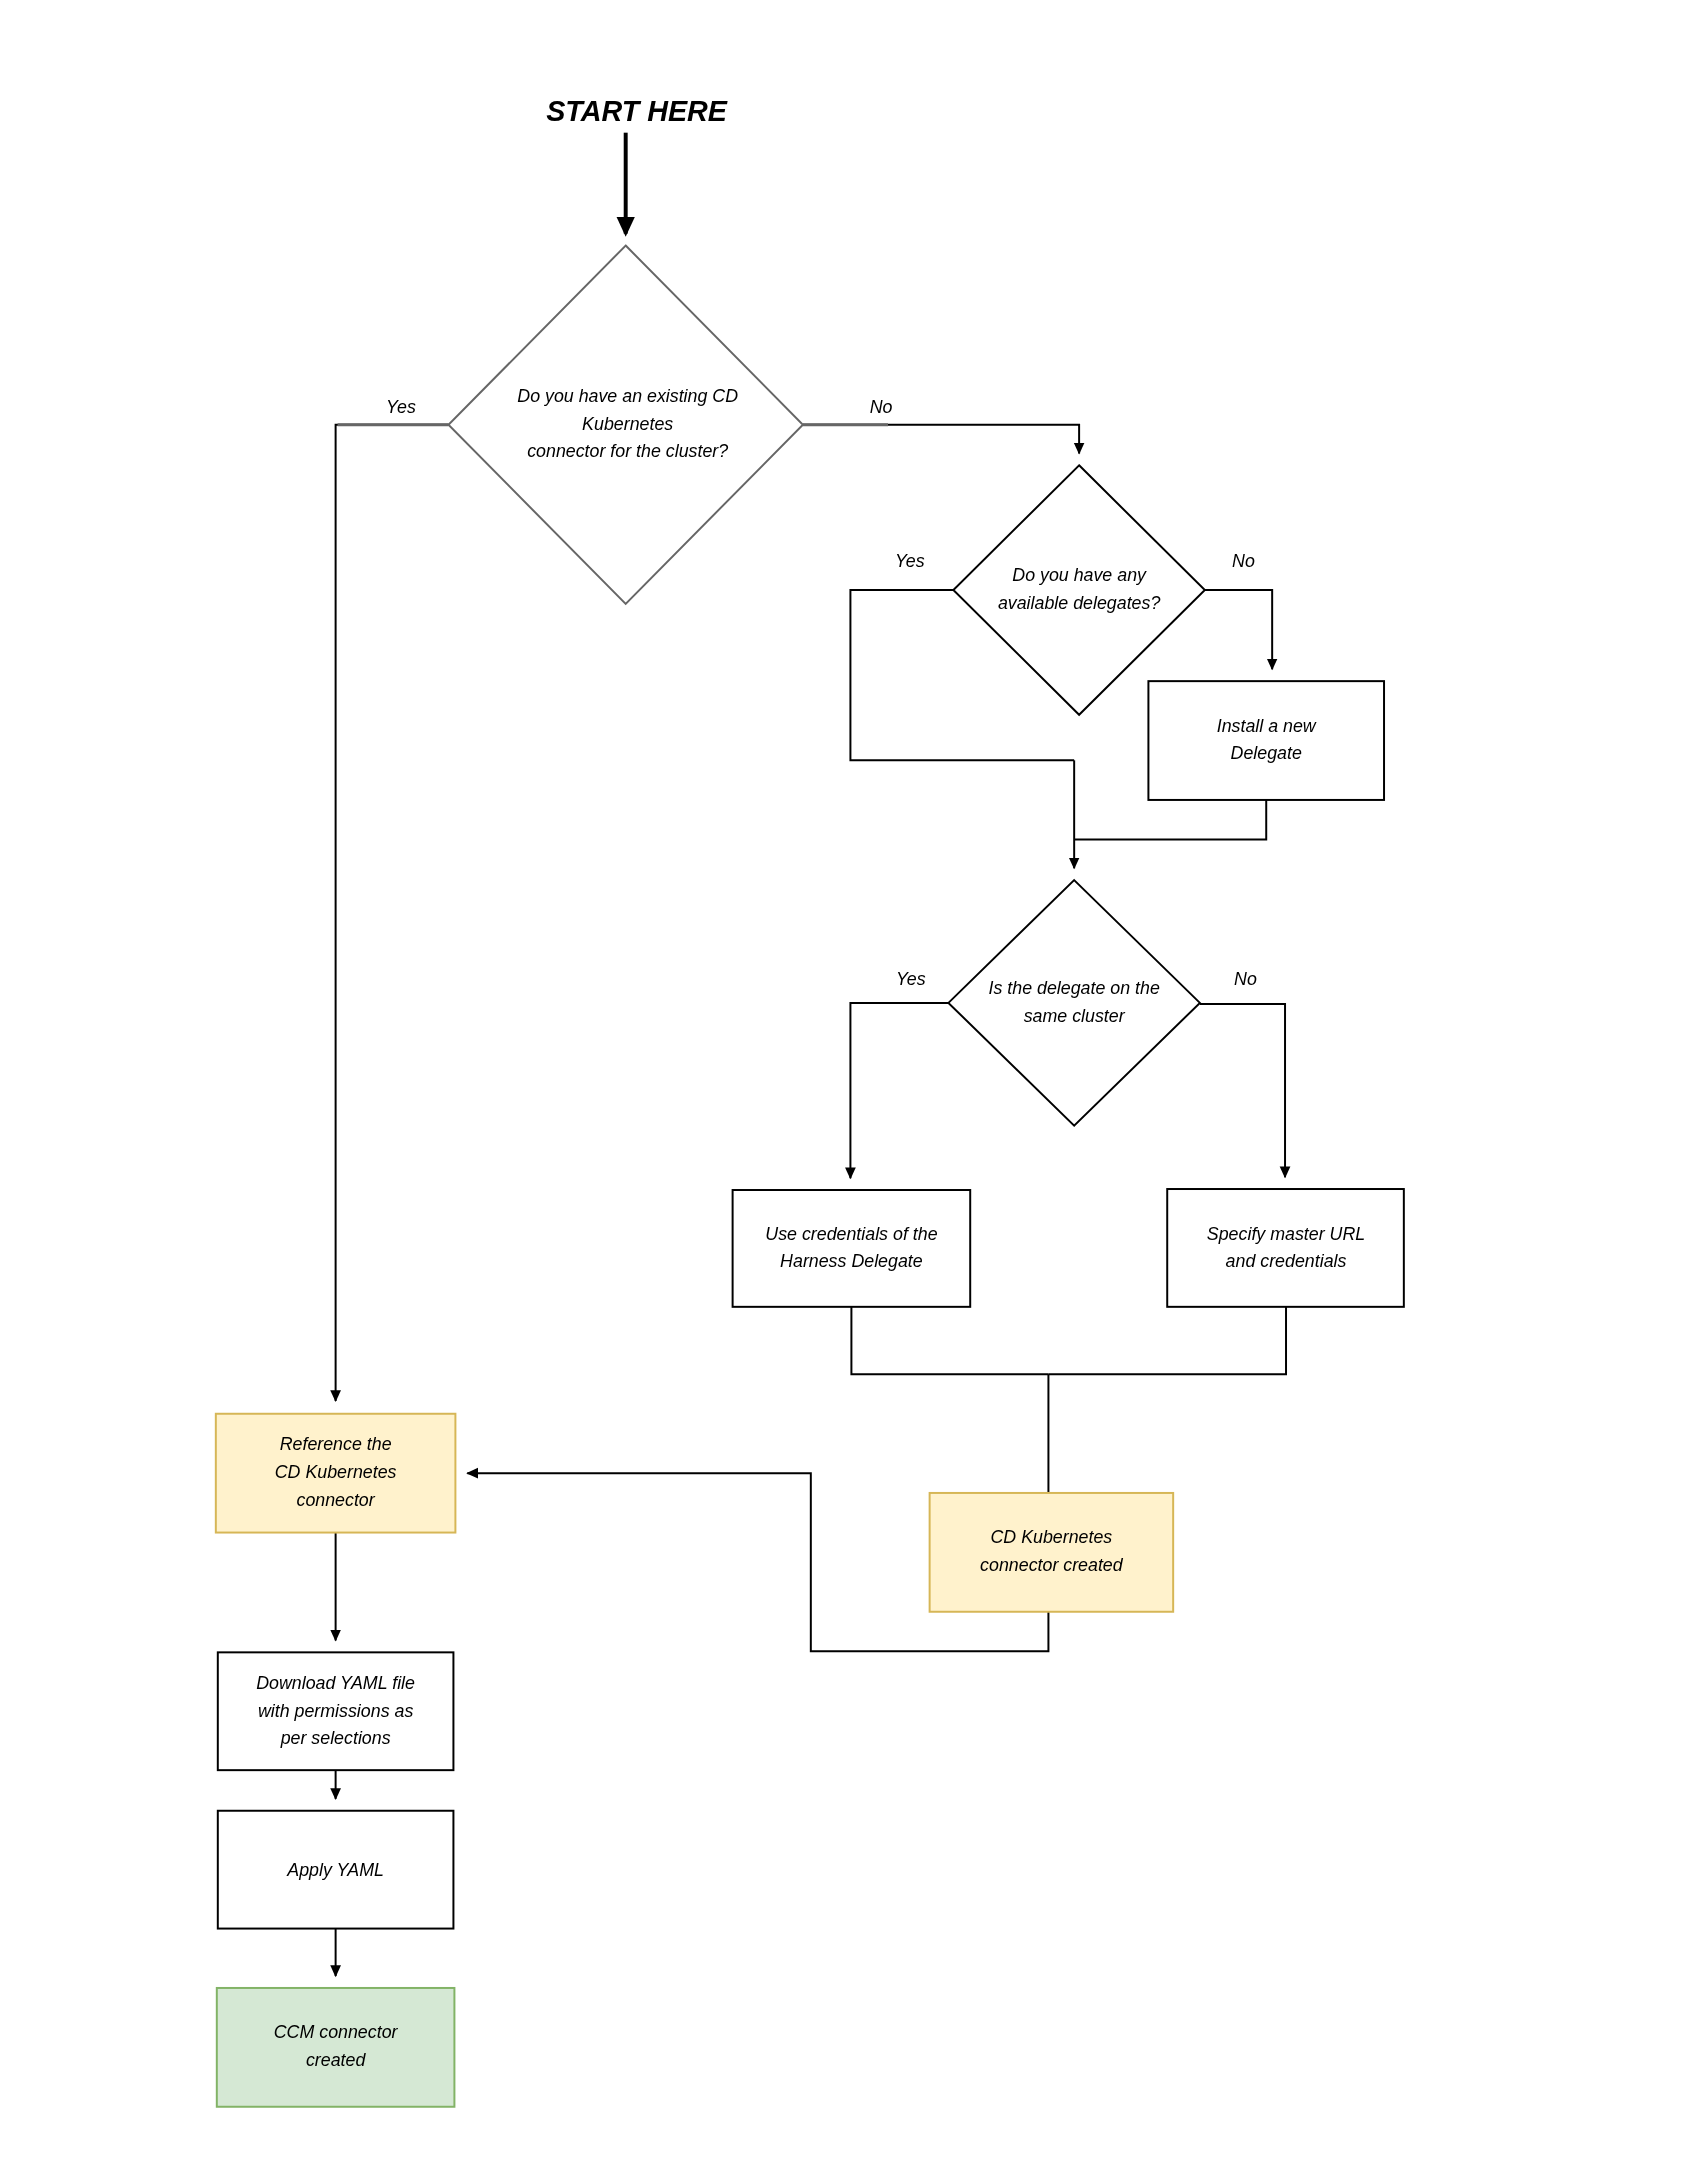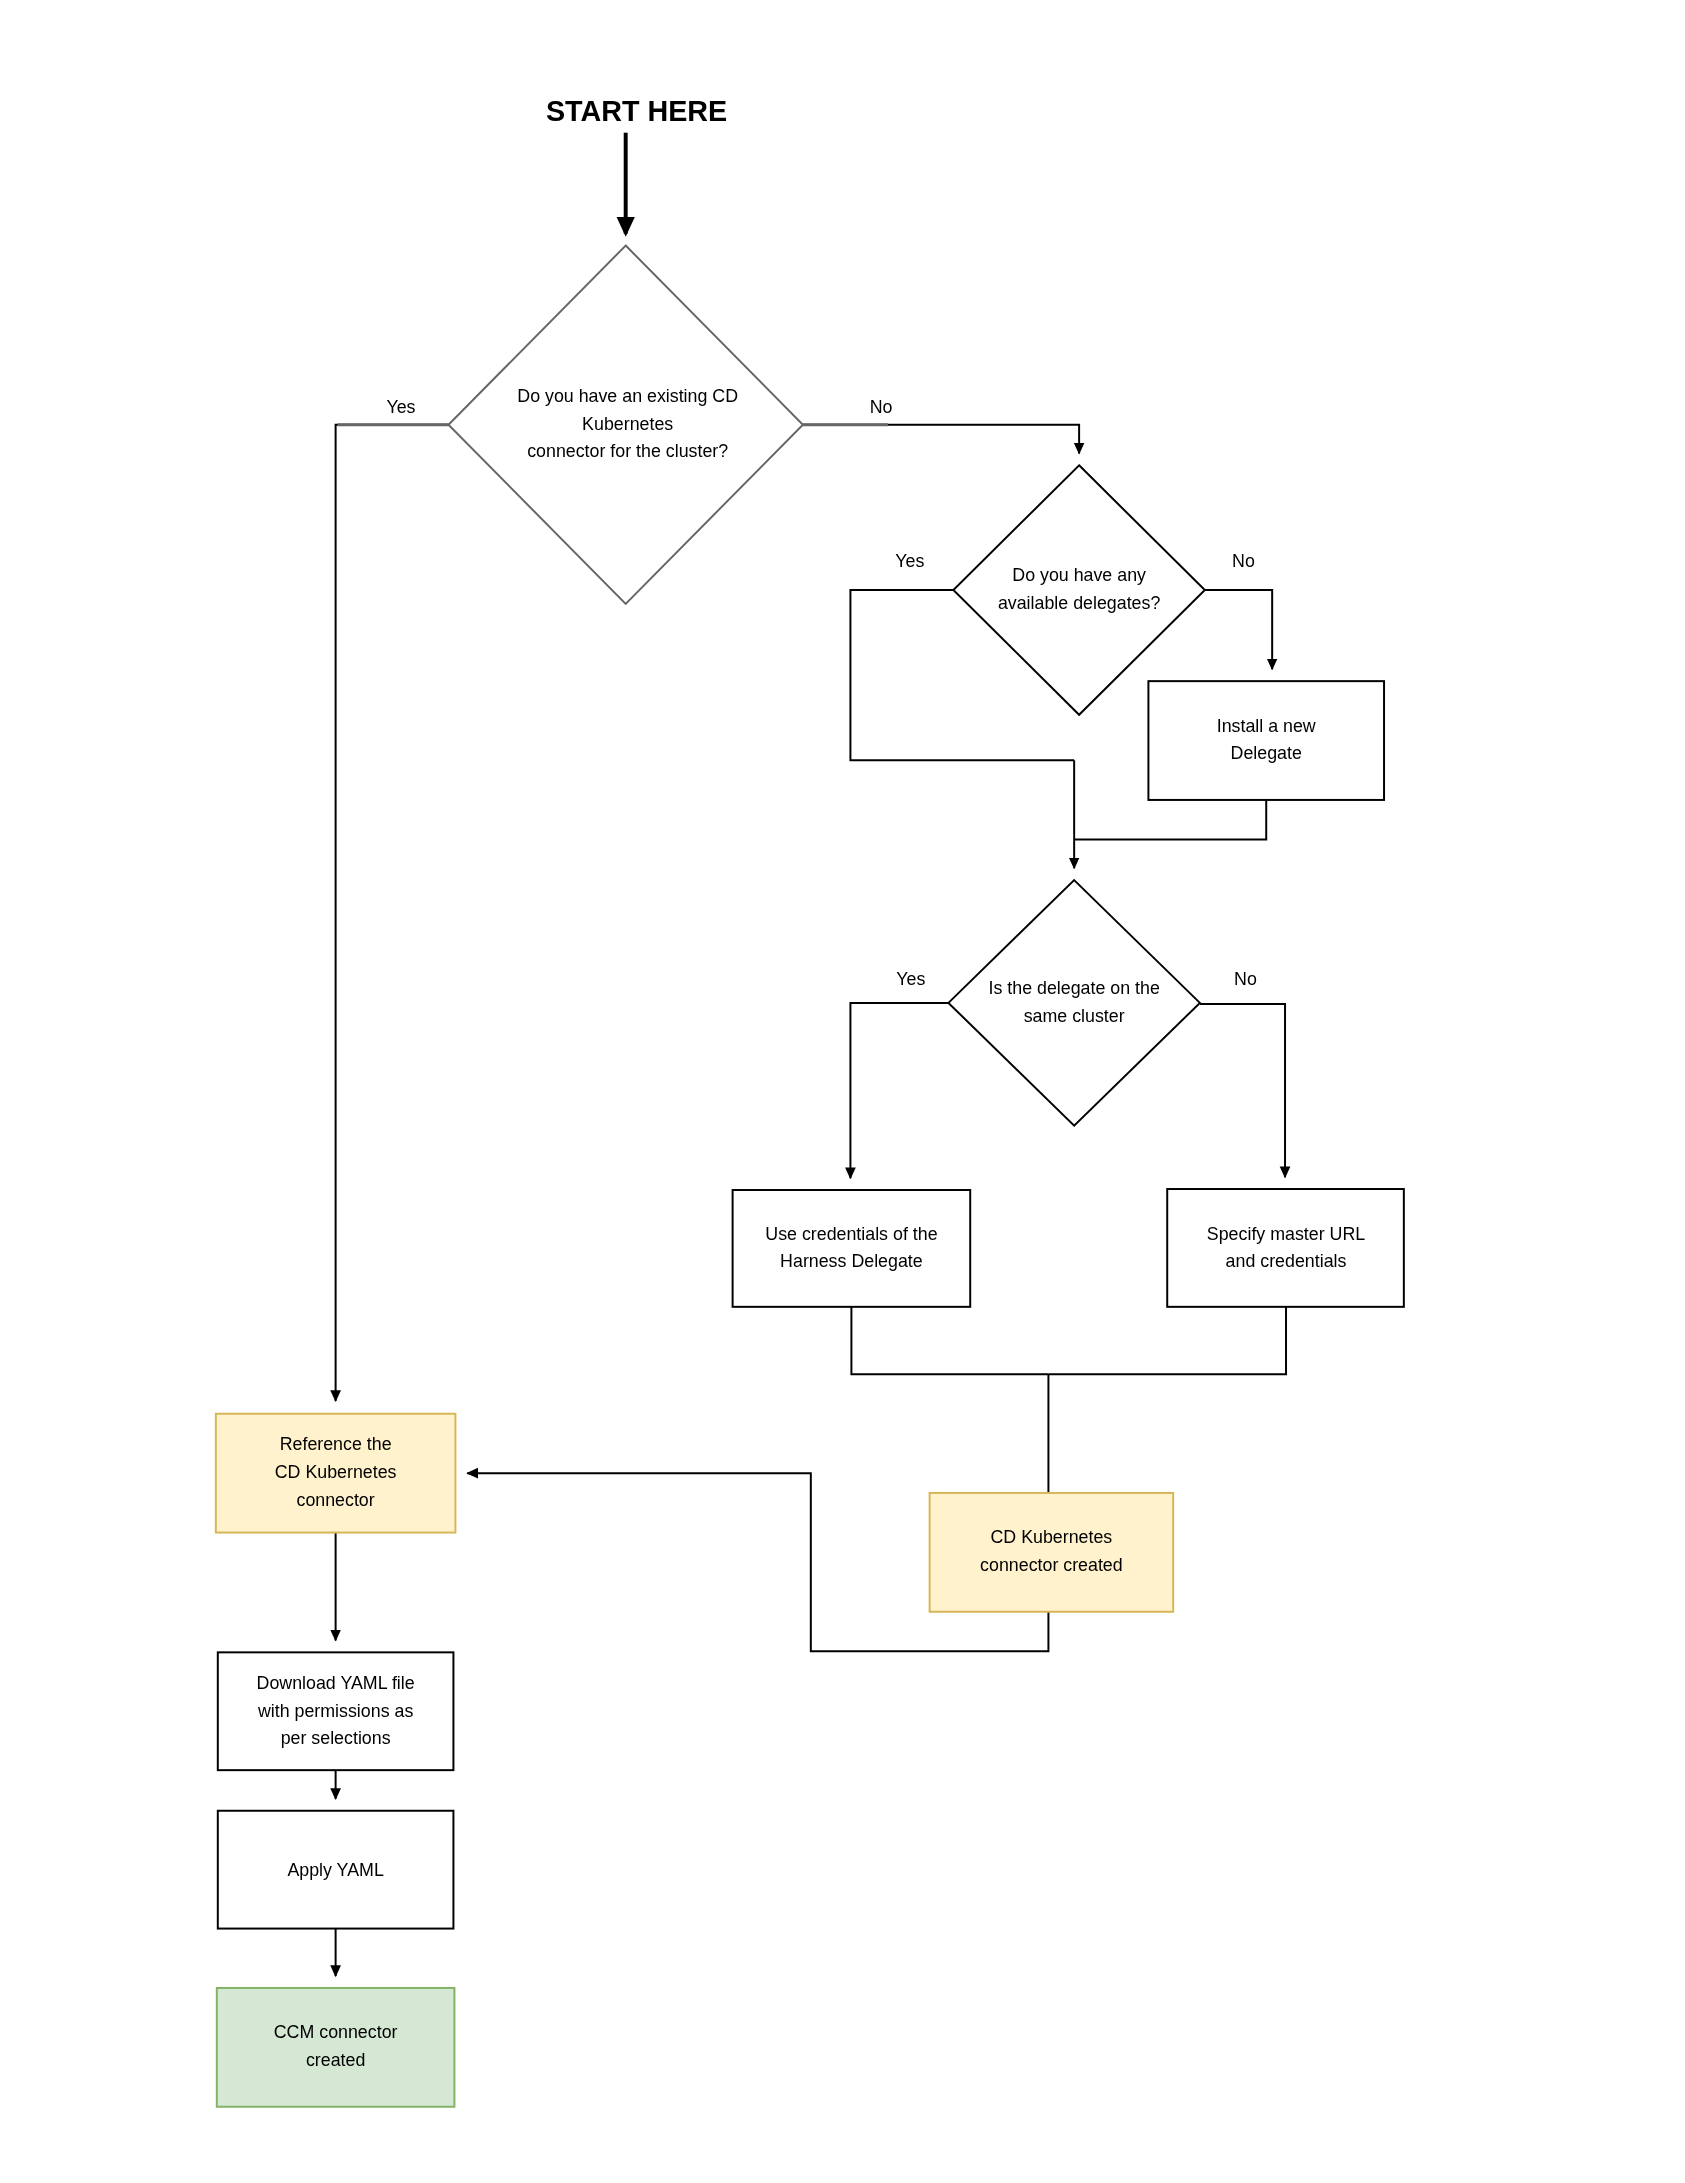--- a/index.html
+++ b/index.html
@@ -1,16 +1,16 @@
 <!DOCTYPE html>
 <html><head>
 <meta charset="utf-8">
 <style>
   html,body { margin:0; padding:0; background:#ffffff; }
-  .canvas-wrap { position:relative; width:1685px; height:2184px; background:#ffffff; }
+  .canvas-wrap { position:relative; width:1685px; height:2184px; background:#ffffff;font-style:italic; }
   svg { display:block; }
   text {
     font-family:"Liberation Sans", sans-serif;
     fill:#000000;
   }
   .node-text   { font-size:18px; }
   .edge-label  { font-size:18px; }
   .start-title { font-size:29px; font-weight:bold; }
   .edge        { fill:none; stroke:#000000; stroke-width:2; }
   .edge-thick  { fill:none; stroke:#000000; stroke-width:4; }

